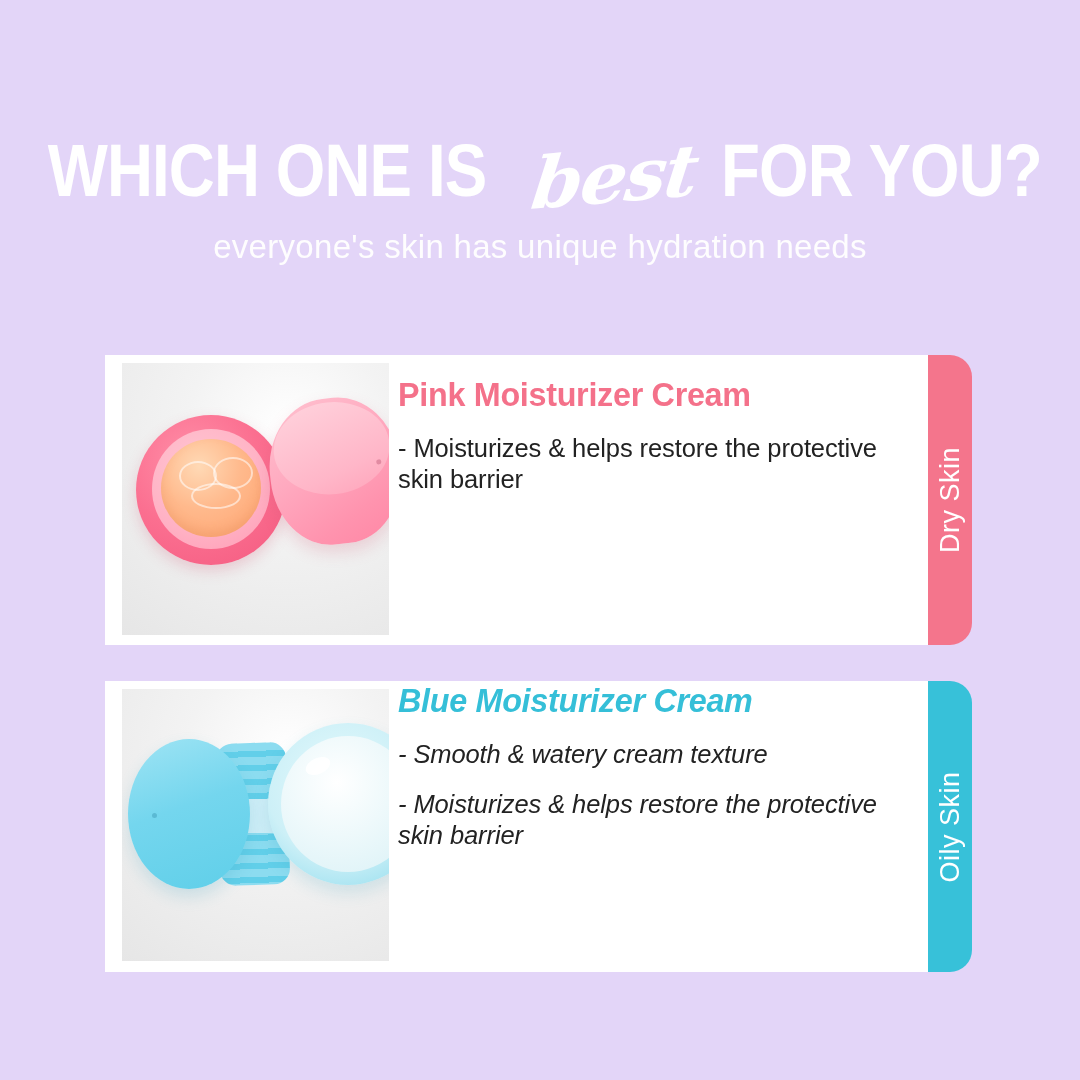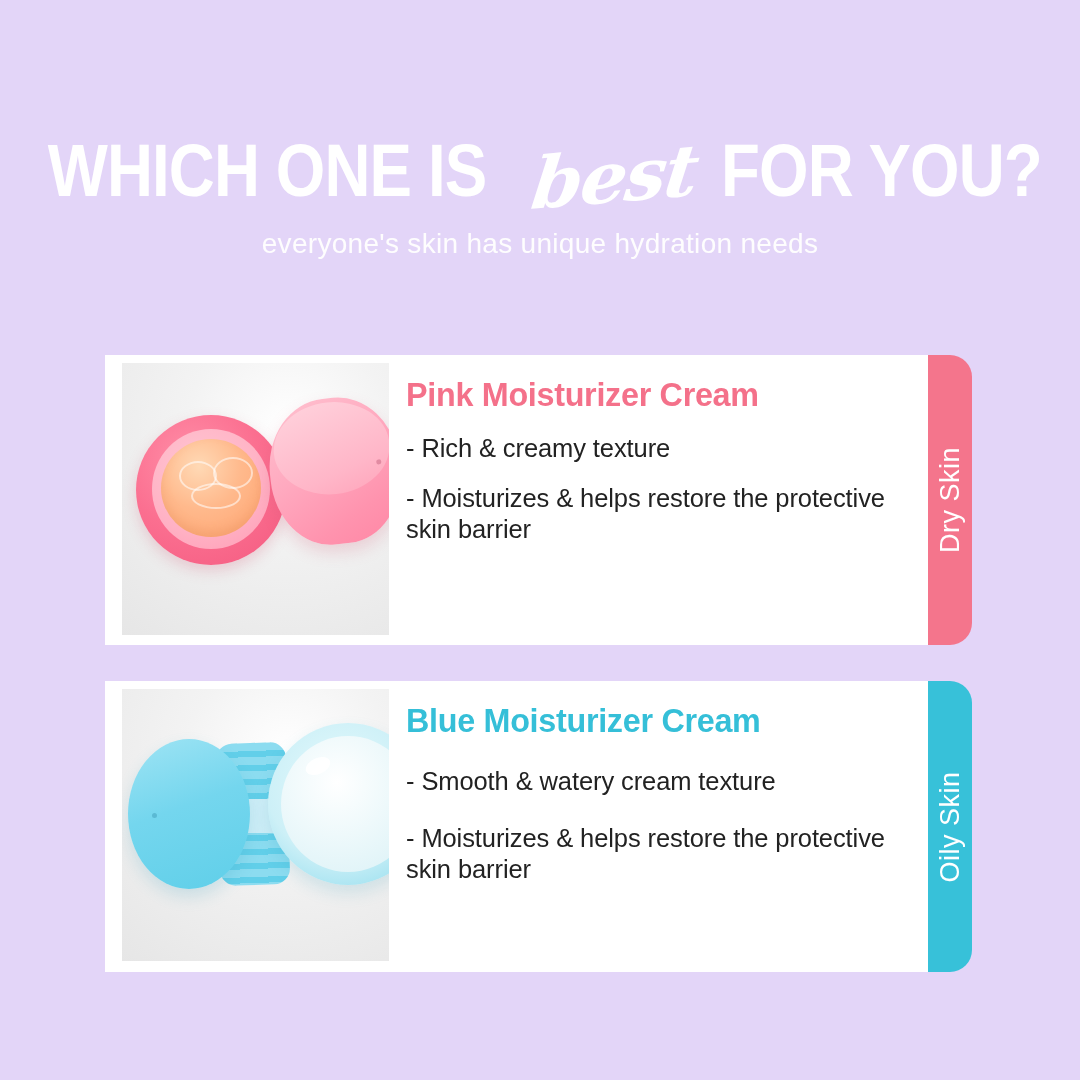--- a/index.html
+++ b/index.html
@@ -42,21 +42,21 @@
     transform:skewX(-12deg) rotate(-5deg);
     transform-origin:center bottom;
     margin:0 4px 0 6px;
     position:relative;
     top:6px;
     letter-spacing:-2px;
   }
   .subhead{
     position:absolute;left:0;top:228px;width:1080px;
     text-align:center;
-    font-size:28px;
+    font-size:33px;
     font-weight:400;
     color:#ffffff;
     letter-spacing:0.3px;
     opacity:.97;
   }
 
   
   .card{
     position:absolute;
     left:105px;
@@ -88,21 +88,21 @@
   .thumb{
     position:absolute;
     left:17px;top:8px;
     width:267px;height:272px;
     background:
       radial-gradient(circle at 62% 24%, #ffffff 0%, #f3f3f3 38%, #e6e6e6 100%);
     overflow:hidden;
   }
   .content{
     position:absolute;
-    left:301px;top:0;
+    left:293px;top:0;
     width:505px;height:100%;
   }
   .prod-title{
     font-weight:700;
     font-size:34px;
     letter-spacing:-0.3px;
     transform:scaleX(0.95);
     transform-origin:left center;
     white-space:nowrap;
   }
@@ -116,24 +116,24 @@
   
   #card-pink{top:355px;height:290px;}
   #card-pink .content{padding-top:20px;box-sizing:border-box;}
   #card-pink .prod-title{color:#f4718a;}
   #card-pink .tab{background:#f4758c;}
   #card-pink .bullet{margin-top:19px;}
   #card-pink .bullet:first-of-type{margin-top:20px;}
 
   
   #card-blue{top:681px;height:291px;}
-  #card-blue .content{padding-top:20px;box-sizing:border-box;}
+  #card-blue .content{box-sizing:border-box;font-style:italic;}
   #card-blue .prod-title{color:#35bfd8;}
   #card-blue .tab{background:#37c1d9;}
-  #card-blue .bullet{margin-top:26px;}
+  #card-blue .bullet{margin-top:19px;}
 
   
   .pj-base{
     position:absolute;left:14px;top:52px;width:150px;height:150px;
     border-radius:50%;
     background:radial-gradient(circle at 36% 30%, #ff8fa8 0%, #fb6f90 48%, #f45a80 100%);
     box-shadow:0 6px 14px rgba(210,90,120,.25);
   }
   .pj-inner{
     position:absolute;left:16px;top:14px;width:118px;height:120px;
@@ -234,21 +234,20 @@
       </div>
     </div>
     <div class="pj-lid">
       <div class="pj-lid-top"></div>
       <div class="pj-lid-dot"></div>
     </div>
   </div>
 
   <div class="content">
     <div class="prod-title">Pink Moisturizer Cream</div>
-    <div class="bullet">- Rich &amp; creamy texture</div>
     <div class="bullet">- Moisturizes &amp; helps restore the protective skin barrier</div>
   </div>
 
   <div class="tab">
     <span class="tab-label">Dry Skin</span>
   </div>
 </div>
 
 <div class="card" id="card-blue">
   <div class="card-white"></div>

